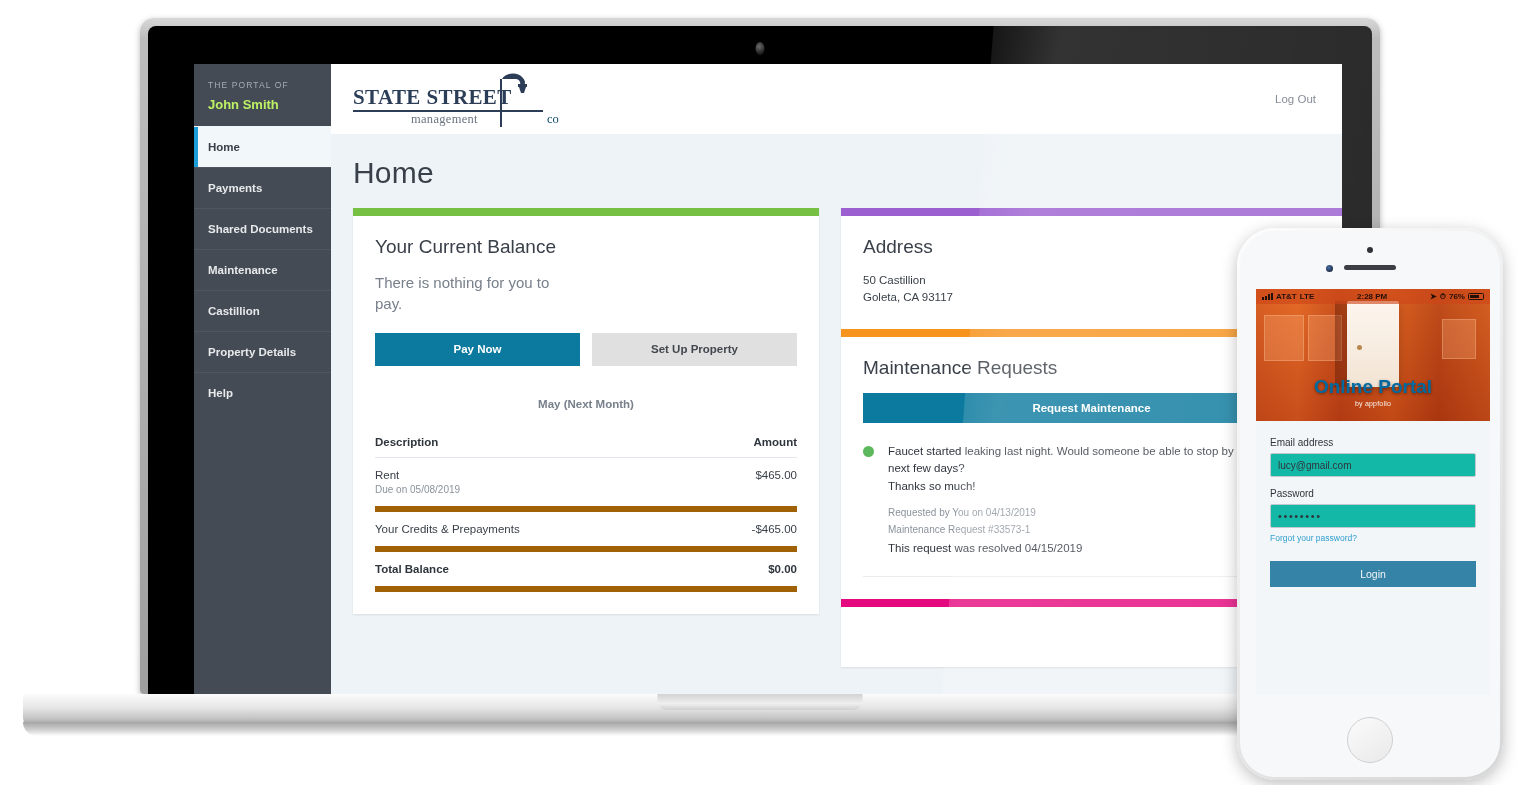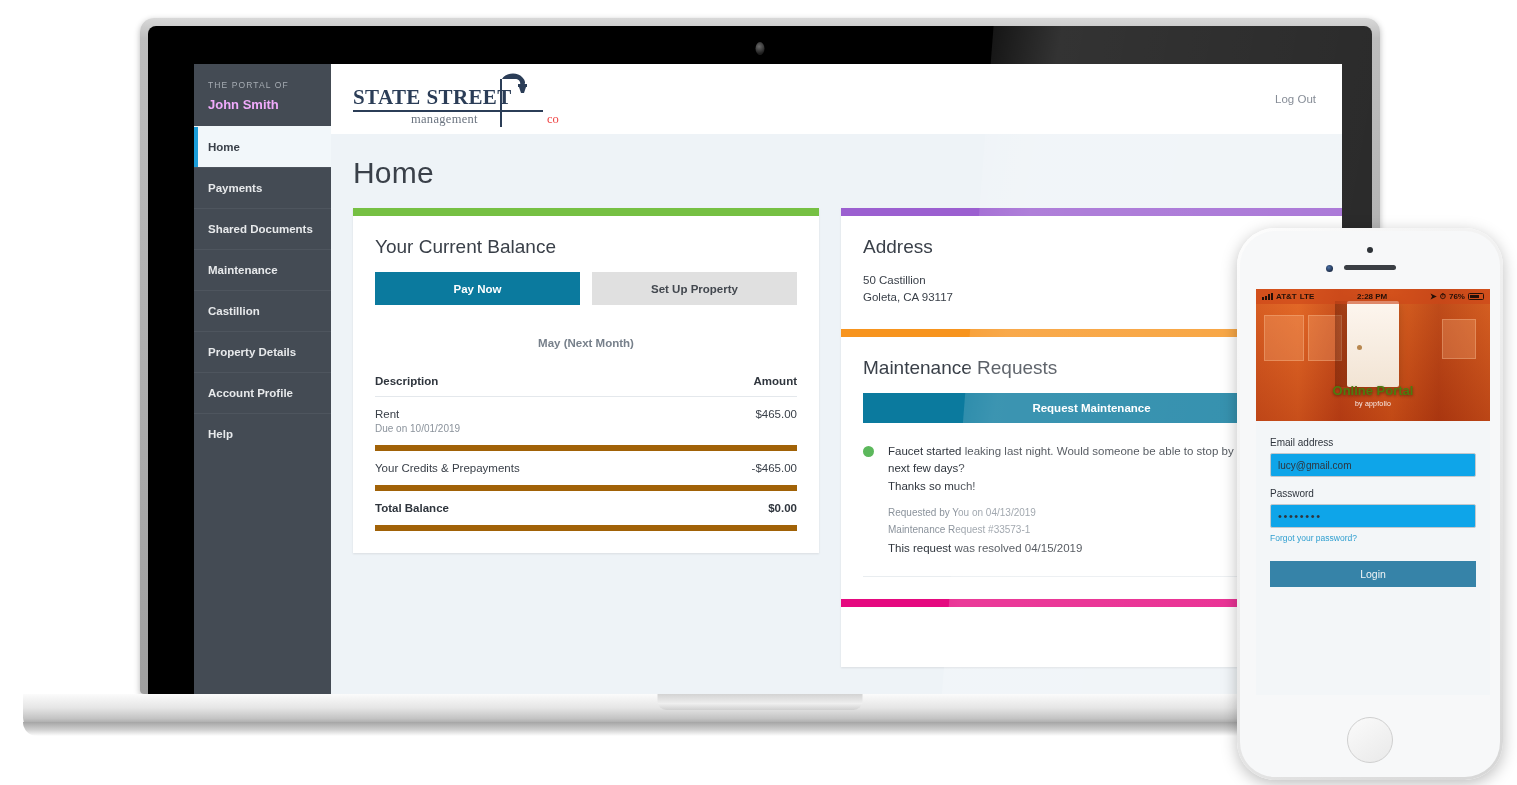--- a/index.html
+++ b/index.html
@@ -115,21 +115,21 @@
   .portal-kicker {
     font-size: 8.5px;
     letter-spacing: 1.1px;
     color: #a7adb4;
     text-transform: uppercase;
     margin-bottom: 7px;
   }
   .portal-name {
     font-size: 13px;
     font-weight: bold;
-    color: #f0abfc;
+    color: #bef264;
   }
   .nav-item {
     position: relative;
     padding: 14px 14px;
     font-size: 11.5px;
     font-weight: bold;
     color: #e7e9eb;
     border-top: 1px solid #4e555e;
     cursor: pointer;
   }
@@ -423,37 +423,37 @@
     padding: 1px;
   }
   .battery span { display: block; width: 76%; height: 100%; background: #241008; }
   .hero-brand {
     position: absolute;
     left: 0; right: 0; bottom: 14px;
     text-align: center;
     z-index: 4;
   }
   .hero-brand-main {
-    font-size: 13px;
-    font-weight: bold;
-    color: #4d7c0f;
+    font-size: 19px;
+    font-weight: bold;
+    color: #0369a1;
     text-shadow: 0 1px 3px rgba(0,0,0,0.45);
   }
   .hero-brand-sub {
     font-size: 7px;
     color: #ffffff;
     opacity: 0.92;
     margin-top: 2px;
     letter-spacing: 0.2px;
   }
   .login-form { padding: 16px 14px 0 14px; }
   .field-label { font-size: 10px; color: #2f353d; margin-bottom: 5px; }
   .field-input {
     height: 24px;
-    background: #0ea5e9;
+    background: #14b8a6;
     border: 1px solid #c2c8cd;
     border-radius: 2px;
     display: flex;
     align-items: center;
     padding: 4px 7px;
     font-size: 10px;
     color: #2f353d;
     margin-bottom: 11px;
   }
   .forgot { font-size: 8.5px; color: #2f9fd0; margin: -6px 0 0 0; cursor: pointer; }
@@ -493,70 +493,70 @@
         <div class="portal-head">
           <div class="portal-kicker">THE PORTAL OF</div>
           <div class="portal-name">John Smith</div>
         </div>
         <div class="nav-item active">Home</div>
         <div class="nav-item">Payments</div>
         <div class="nav-item">Shared Documents</div>
         <div class="nav-item">Maintenance</div>
         <div class="nav-item">Castillion</div>
         <div class="nav-item">Property Details</div>
-        <div class="nav-item">Account Profile</div>
         <div class="nav-item">Help</div>
       </nav>
 
       <div class="main">
 
         <div class="topbar">
           <div class="logo">
             <div class="logo-name">STATE STREET</div>
             <div class="logo-rule"></div>
             <div class="logo-sub">management</div>
             <div class="logo-post"></div>
             <div class="logo-lamp">
               <svg width="40" height="30" viewBox="0 0 40 30">
                 <path d="M6 8 C10 1, 22 1, 26 6 C29 9, 30 12, 28 14 L24 14 C25 11, 23 8, 19 8 Z" fill="#2b3d57"></path>
                 <rect x="22" y="13" width="9" height="3" fill="#2b3d57"></rect>
                 <path d="M23 16 L30 16 L28 22 L25 22 Z" fill="#2b3d57"></path>
               </svg>
             </div>
-            <div style="position:absolute;left:194px;top:41px;font-family:'Liberation Serif',serif;font-size:12.5px;color:#ef4444;">co</div>
+            <div style="position:absolute;left:194px;top:41px;font-family:'Liberation Serif',serif;font-size:12.5px;color:#0c4a6e;">co</div>
           </div>
           <div class="logout">Log Out</div>
         </div>
 
         <div class="page-title">Home</div>
 
         <div class="columns">
 
           <div class="col-left">
             <div class="card">
               <div class="card-bar" style="background:#76c043"></div>
               <div class="card-body">
                 <div class="card-title">Your Current Balance</div>
+                <div class="balance-msg">There is nothing for you to pay.</div>
                 <div class="btn-row">
                   <div class="btn btn-primary">Pay Now</div>
                   <div class="btn btn-secondary">Set Up Property</div>
                 </div>
                 <div class="month-label">May (Next Month)</div>
                 <table class="ledger">
                   <thead>
                     <tr>
                       <th>Description</th>
                       <th class="r">Amount</th>
                     </tr>
                   </thead>
                   <tbody>
                     <tr>
                       <td>
                         <span>Rent</span>
-                        <span class="sub">Due on 10/01/2019</span>
+                        <span class="sub">Due on 05/08/2019</span>
                       </td>
                       <td class="r">$465.00</td>
                     </tr>
                     <tr>
                       <td>Your Credits &amp; Prepayments</td>
                       <td class="r">-$465.00</td>
                     </tr>
                     <tr class="bold">
                       <td>Total Balance</td>
                       <td class="r">$0.00</td>

